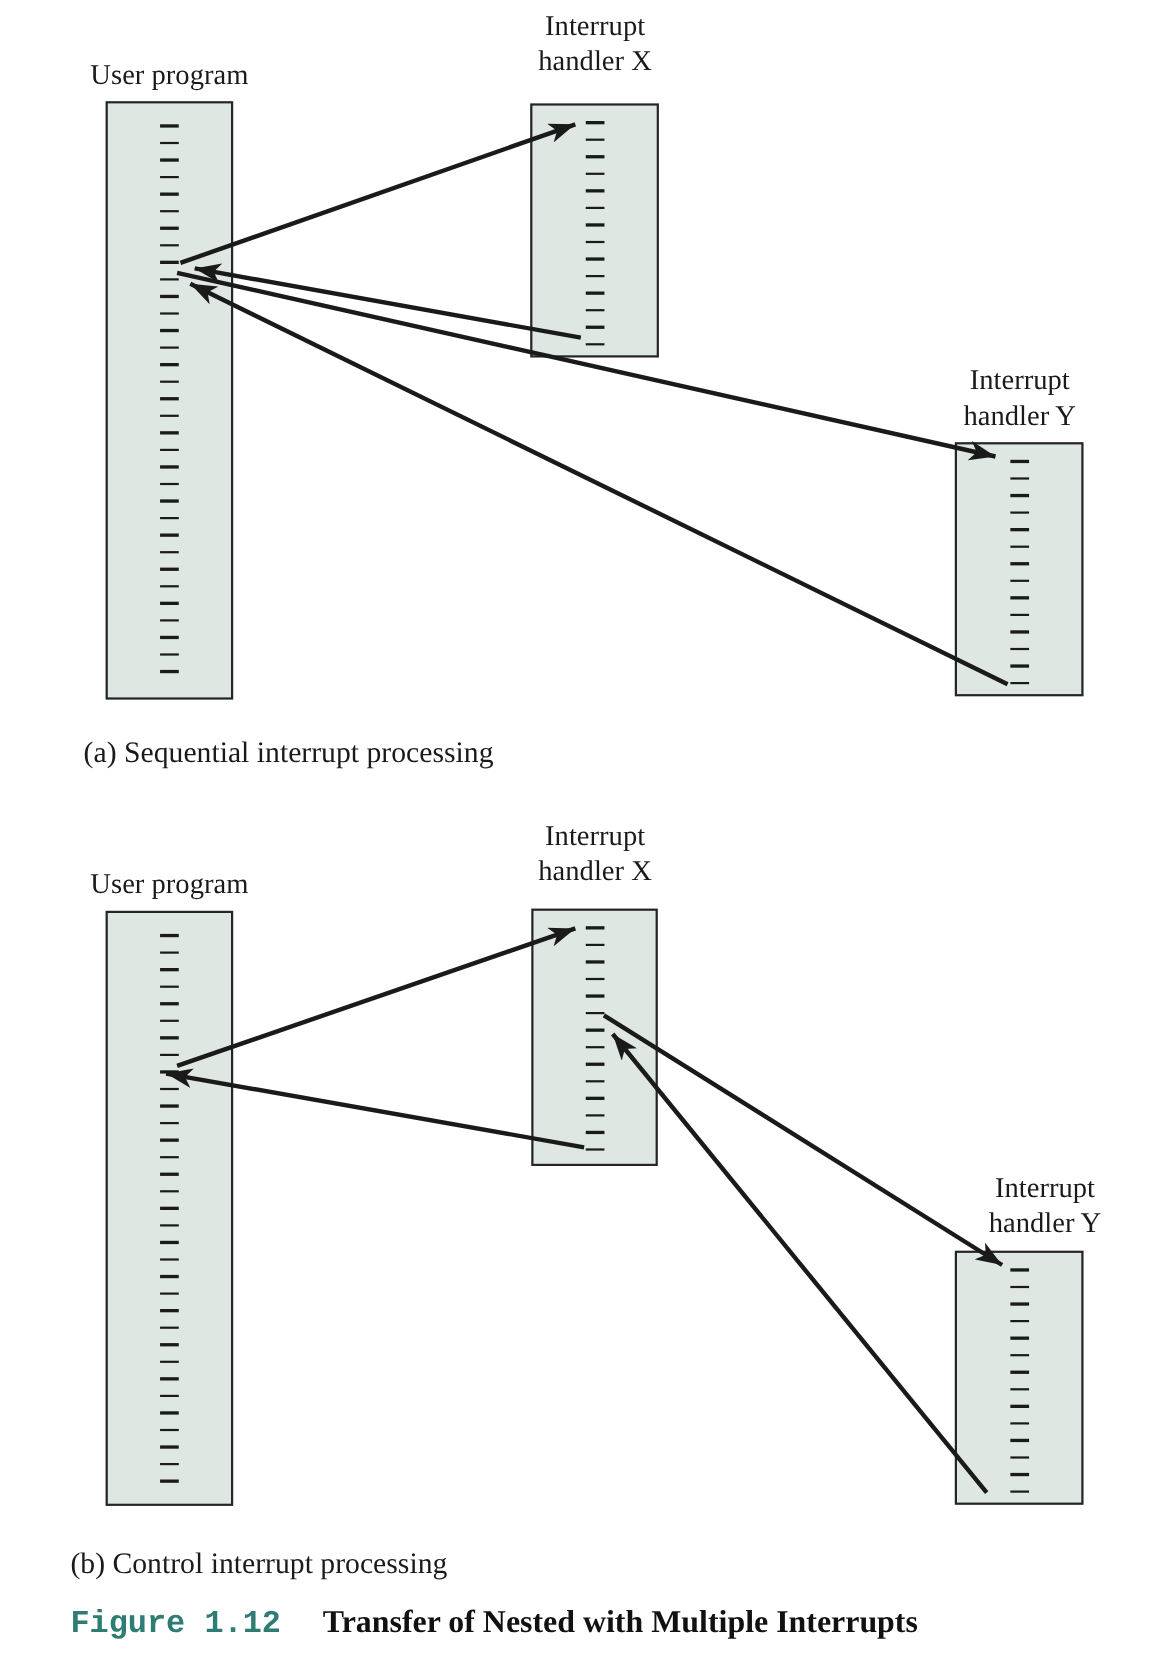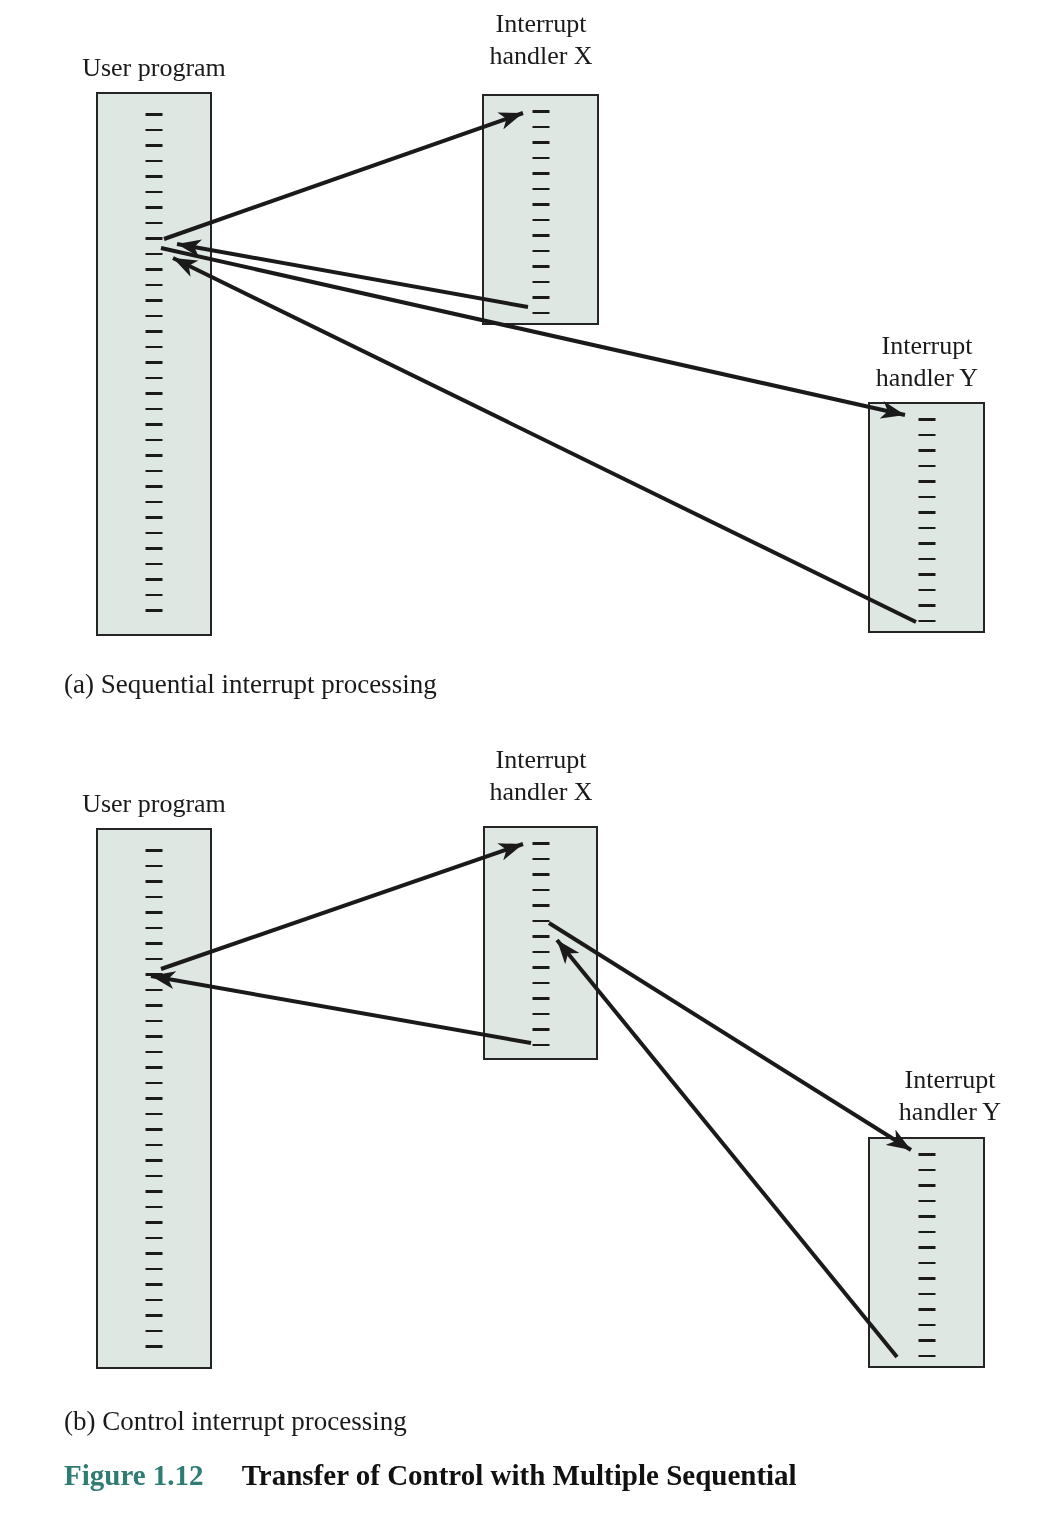--- a/index.html
+++ b/index.html
@@ -57,21 +57,21 @@
     pointer-events: none;
   }
 
   
   #box-user-a { left: 96px;  top: 92px;  width: 116px; height: 544px; }
   #box-x-a    { left: 482px; top: 94px;  width: 117px; height: 231px; }
   #box-y-a    { left: 868px; top: 402px; width: 117px; height: 231px; }
   #label-user-a { left: 64px;  top: 52px;  width: 180px; }
   #label-x-a    { left: 480px; top: 8px;   width: 122px; }
   #label-y-a    { left: 866px; top: 330px; width: 122px; }
-  #caption-a    { left: 64px;  top: 668px; text-align: right; }
+  #caption-a    { left: 76px;  top: 668px; text-align: right; }
 
   
   #box-user-b { left: 96px;  top: 828px;  width: 116px; height: 541px; }
   #box-x-b    { left: 483px; top: 826px;  width: 115px; height: 234px; }
   #box-y-b    { left: 868px; top: 1137px; width: 117px; height: 231px; }
   #label-user-b { left: 64px;  top: 788px;  width: 180px; }
   #label-x-b    { left: 480px; top: 744px;  width: 122px; }
   #label-y-b    { left: 889px; top: 1064px; width: 122px; }
   #caption-b    { left: 64px;  top: 1405px; }
 
@@ -238,14 +238,14 @@
     <line x1="528" y1="307" x2="177" y2="244" stroke="#1a1a1a" stroke-width="4" marker-end="url(#ah)"></line>
     <line x1="161" y1="248" x2="905" y2="415" stroke="#1a1a1a" stroke-width="4" marker-end="url(#ah)"></line>
     <line x1="916" y1="622" x2="173" y2="258" stroke="#1a1a1a" stroke-width="4" marker-end="url(#ah)"></line>
     <line x1="161" y1="969" x2="523" y2="844" stroke="#1a1a1a" stroke-width="4" marker-end="url(#ah)"></line>
     <line x1="531" y1="1043" x2="151" y2="976" stroke="#1a1a1a" stroke-width="4" marker-end="url(#ah)"></line>
     <line x1="549" y1="923" x2="911" y2="1150" stroke="#1a1a1a" stroke-width="4" marker-end="url(#ah)"></line>
     <line x1="897" y1="1357" x2="557" y2="940" stroke="#1a1a1a" stroke-width="4" marker-end="url(#ah)"></line>
   </svg>
 
 <div class="figure-caption" id="figure-caption">
-  <span class="fig-num" style="color: rgb(46, 124, 114);">Figure 1.12</span><span class="fig-title">Transfer of Control with Multiple Sequential</span>
+  <span class="fig-num" style="color: rgb(46, 124, 114); font-family: Liberation Mono, monospace;">Figure 1.12</span><span class="fig-title">Transfer of Nested with Multiple Interrupts</span>
 </div>
 
 </body></html>

